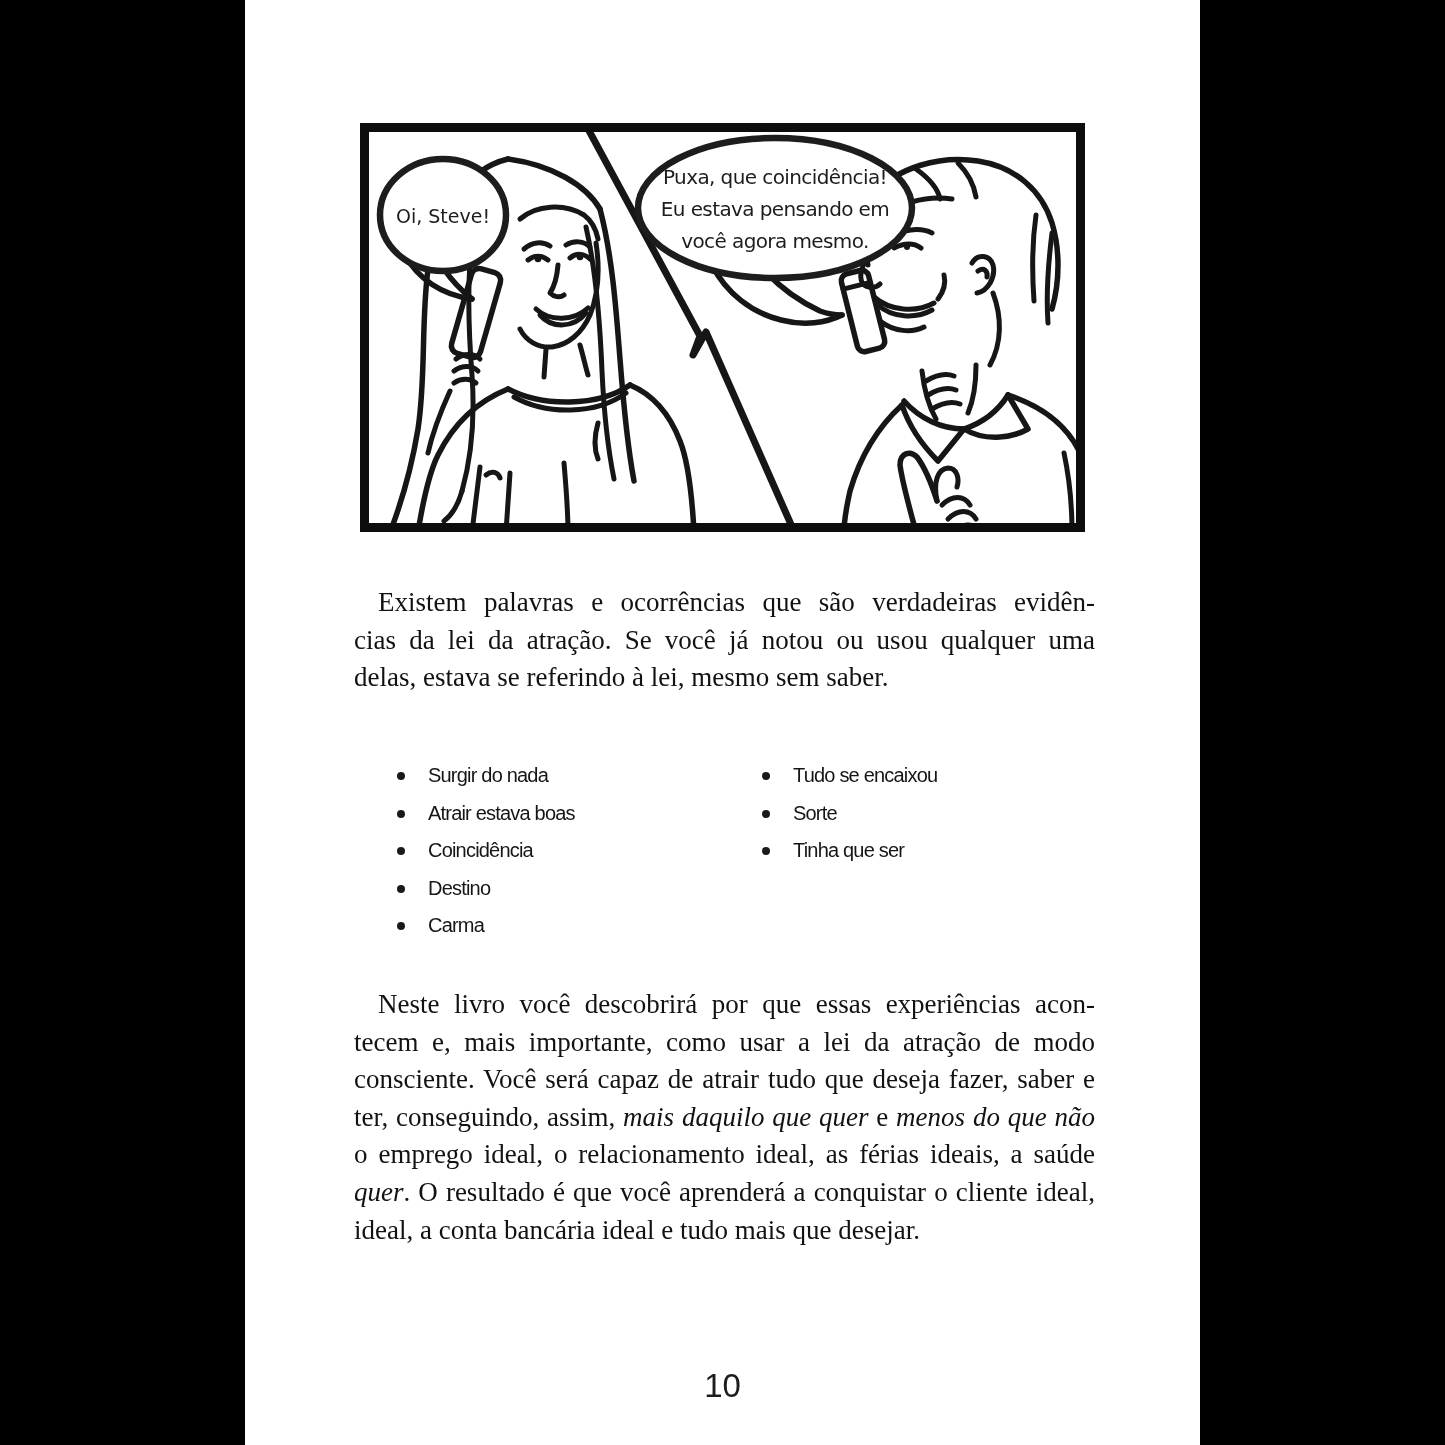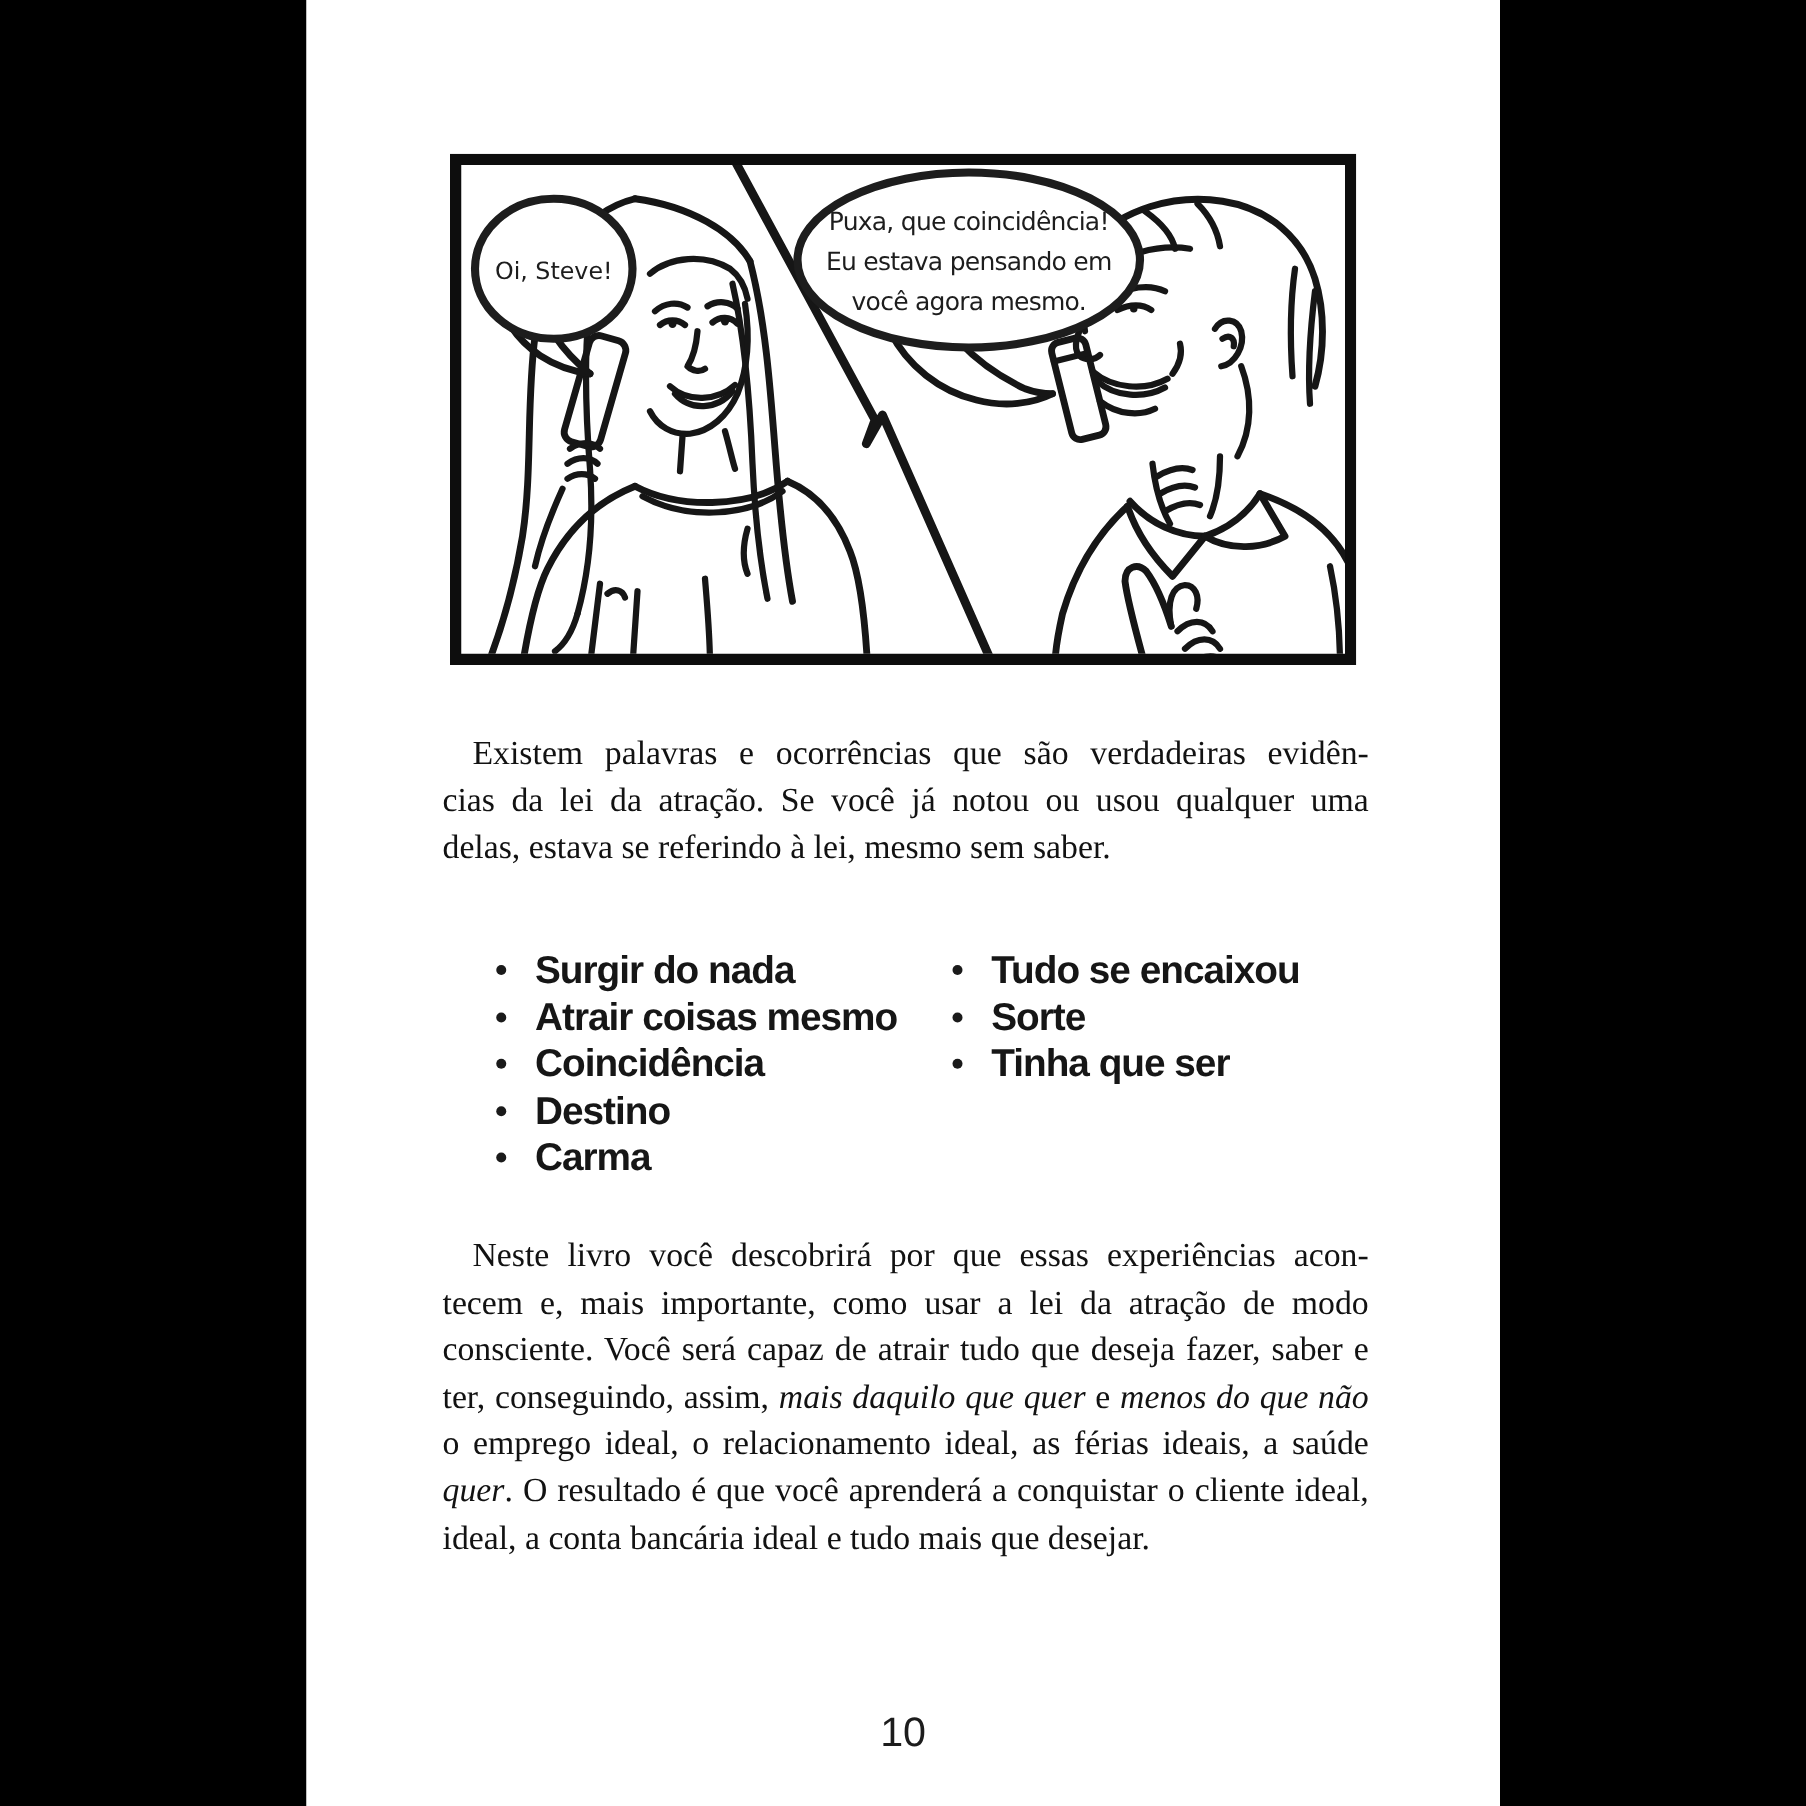--- a/index.html
+++ b/index.html
@@ -23,21 +23,21 @@
   .line.j{text-align:justify;text-align-last:justify;}
   .line.ind{padding-left:24px;}
   .line em{font-style:italic;}
 
   .bullet-col{position:absolute;top:757px;}
   #bullets-left{left:152px;width:330px;}
   #bullets-right{left:517px;width:330px;}
   .brow{position:relative;height:37.6px;}
   .brow .dot{position:absolute;left:0;top:15px;width:8px;height:8px;border-radius:50%;background:#1a1a1a;}
   .brow .lbl{position:absolute;left:31px;top:0;line-height:37.6px;white-space:nowrap;
-             font-family:"Liberation Sans",sans-serif;font-weight:700;font-size:31px;
+             font-family:"Liberation Sans",sans-serif;font-weight:400;font-size:20px;
              letter-spacing:-0.8px;color:#161616;text-align:center;}
 
   .pagenum{position:absolute;top:1367px;left:0;width:100%;text-align:center;
            font-family:"Liberation Sans",sans-serif;font-size:33px;color:#1c1c1c;}
 </style>
 </head>
 <body>
 
 <div class="side-bar" id="bar-left"></div>
 <div class="side-bar" id="bar-right"></div>
@@ -165,21 +165,21 @@
       <div class="line"><span>delas, estava se referindo à lei, mesmo sem saber.</span></div>
     </div>
 
   <div class="bullet-col" id="bullets-left">
       <div class="brow">
         <span class="dot"></span>
         <span class="lbl">Surgir do nada</span>
       </div>
       <div class="brow">
         <span class="dot"></span>
-        <span class="lbl">Atrair coisas mesmo</span>
+        <span class="lbl">Atrair estava boas</span>
       </div>
       <div class="brow">
         <span class="dot"></span>
         <span class="lbl">Coincidência</span>
       </div>
       <div class="brow">
         <span class="dot"></span>
         <span class="lbl">Destino</span>
       </div>
       <div class="brow">

